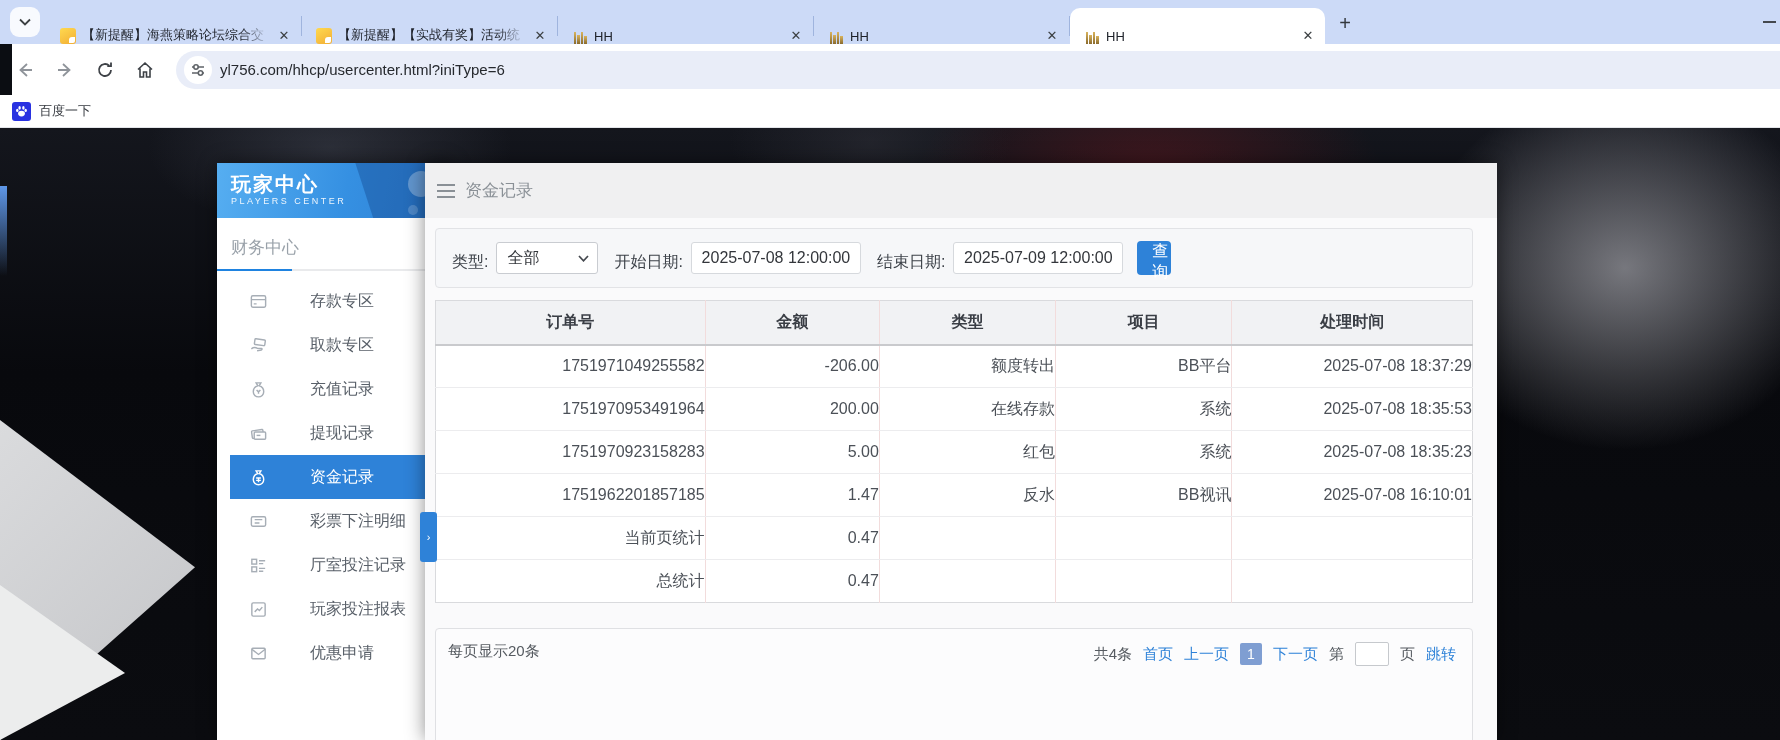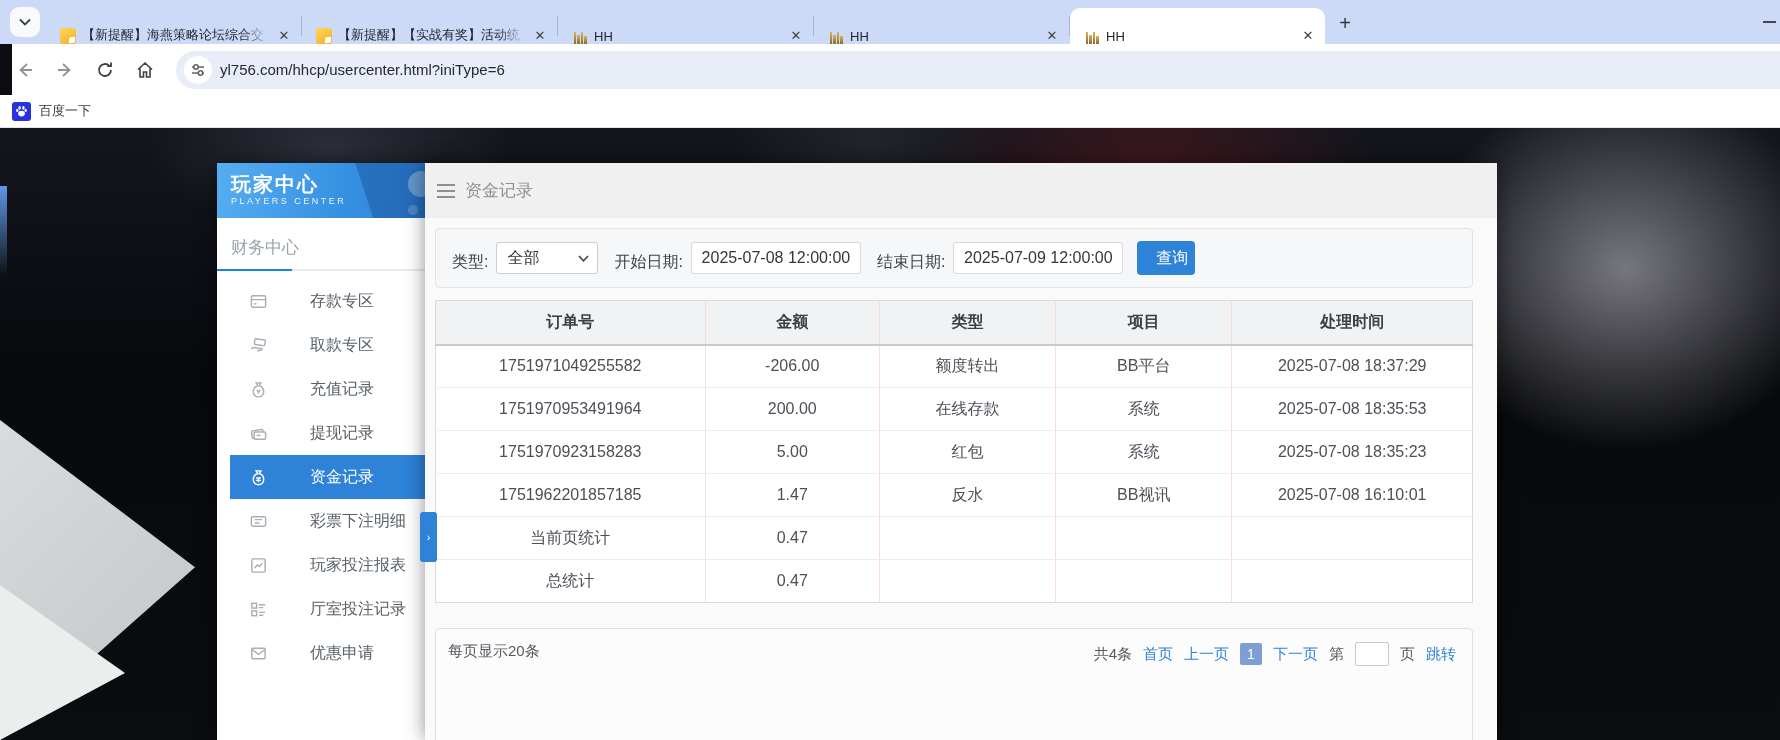--- a/index.html
+++ b/index.html
@@ -63,26 +63,26 @@
 
   
   .main { position:absolute; left:425px; top:35px; width:1072px; height:577px; background:#fafafb; box-shadow:0 0 18px rgba(0,0,0,.45); }
   .main-head { height:55px; background:#f0f0f1; display:flex; align-items:center; gap:10px; padding-left:12px; color:#8a9096; font-size:17px; }
   .handle { position:absolute; left:-5px; top:349px; width:17px; height:50px; background:#2e82d8; border-radius:3px; color:#fff; display:flex; align-items:center; justify-content:center; font-size:11px; }
   .content { padding:10px 24px 0 10px; }
   .filterbox { height:60px; background:#f6f7f9; border:1px solid #e2e3e6; border-radius:4px; display:flex; align-items:center; padding:0 16px; gap:8px; }
   .flabel { font-size:16px; color:#3e434a; margin-left:8px;margin-top:8px; }
   .fselect { width:102px; height:32px; background:#fff; border:1px solid #c9ccd1; border-radius:3px; display:flex; align-items:center; justify-content:space-between; padding:0 8px 0 10px; font-size:16px; color:#33363b; }
   .finput { width:170px; height:32px; background:#fff; border:1px solid #d6d9dd; border-radius:3px; font-size:16px; color:#33363b; text-align:center; font-family:"Liberation Sans",sans-serif; }
-  .fbtn { width:58px; height:34px; margin-left:6px; background:#2e82d8; border:none; border-radius:4px; color:#fff; font-size:16px;padding-left:12px; }
+  .fbtn { width:34px; height:34px; margin-left:6px; background:#2e82d8; border:none; border-radius:4px; color:#fff; font-size:16px;padding-left:12px; }
 
   table.rec { width:100%; margin-top:12px; border-collapse:collapse; background:#fff; border:1px solid #d9dadd; table-layout:fixed; }
   table.rec th { height:44px; background:#f1f2f4; font-size:16px; color:#3a3e45; font-weight:bold; border-bottom:2px solid #c9cacd; border-right:1px solid #f2dcdc; }
   table.rec th:last-child, table.rec td:last-child { border-right:none; }
-  table.rec td { height:43px; text-align:center; font-size:16px; color:#4b5057; border-bottom:1px solid #ececee; border-right:1px solid #f2dcdc; }
+  table.rec td { height:43px; text-align:right; font-size:16px; color:#4b5057; border-bottom:1px solid #ececee; border-right:1px solid #f2dcdc; }
   table.rec tr:last-child td { border-bottom:none; }
 
   .pagerbox { margin-top:25px; border:1px solid #dfe0e3; border-radius:4px; background:#fcfcfd; height:120px; padding:13px 16px 0 12px; display:flex; justify-content:space-between; align-items:flex-start; }
   .gray-t { font-size:15px; color:#565b61; }
   .pager { display:flex; align-items:center; gap:11px; }
   .plink { font-size:15px; color:#2e82d8; }
   .pcur { width:22px; height:22px; background:#7f9ed2; color:#fff; font-size:14px; display:flex; align-items:center; justify-content:center; border-radius:2px; }
   .pjump { width:34px; height:24px; border:1px solid #c6c9cd; border-radius:2px; background:#fff; }
 
   svg { display:block; }
@@ -262,35 +262,35 @@
               <svg width="19" height="19" viewBox="0 0 20 20">
                 <rect x="2.5" y="5" width="15" height="10" rx="1.5" fill="none" stroke="currentColor" stroke-width="1.5"></rect>
                 <path d="M6 8 H14 M6 11.5 H11" fill="none" stroke="currentColor" stroke-width="1.5"></path>
               </svg>
             </span>
             <span>彩票下注明细</span>
           </div>
           <div class="side-item">
             <span class="ic">
               <svg width="19" height="19" viewBox="0 0 20 20">
-                <rect x="3" y="3" width="14" height="14" rx="1.5" fill="none" stroke="currentColor" stroke-width="1.5"></rect>
-                <path d="M6 12.5 L9 9.5 L11 11 L14 7.5" fill="none" stroke="currentColor" stroke-width="1.5"></path>
-              </svg>
-            </span>
-            <span>玩家投注报表</span>
-          </div>
-          <div class="side-item">
-            <span class="ic">
-              <svg width="19" height="19" viewBox="0 0 20 20">
                 <rect x="3" y="3.5" width="5" height="5" fill="none" stroke="currentColor" stroke-width="1.5"></rect>
                 <rect x="3" y="11.5" width="5" height="5" fill="none" stroke="currentColor" stroke-width="1.5"></rect>
                 <path d="M10.5 5 H17 M10.5 8 H15 M10.5 13 H17 M10.5 16 H15" fill="none" stroke="currentColor" stroke-width="1.5"></path>
               </svg>
             </span>
             <span>厅室投注记录</span>
+          </div>
+          <div class="side-item">
+            <span class="ic">
+              <svg width="19" height="19" viewBox="0 0 20 20">
+                <rect x="3" y="3" width="14" height="14" rx="1.5" fill="none" stroke="currentColor" stroke-width="1.5"></rect>
+                <path d="M6 12.5 L9 9.5 L11 11 L14 7.5" fill="none" stroke="currentColor" stroke-width="1.5"></path>
+              </svg>
+            </span>
+            <span>玩家投注报表</span>
           </div>
           <div class="side-item">
             <span class="ic">
               <svg width="19" height="19" viewBox="0 0 20 20">
                 <rect x="3" y="4.5" width="14" height="11" rx="1" fill="none" stroke="currentColor" stroke-width="1.5"></rect>
                 <path d="M3 5.5 L10 11 L17 5.5" fill="none" stroke="currentColor" stroke-width="1.5"></path>
               </svg>
             </span>
             <span>优惠申请</span>
           </div>

